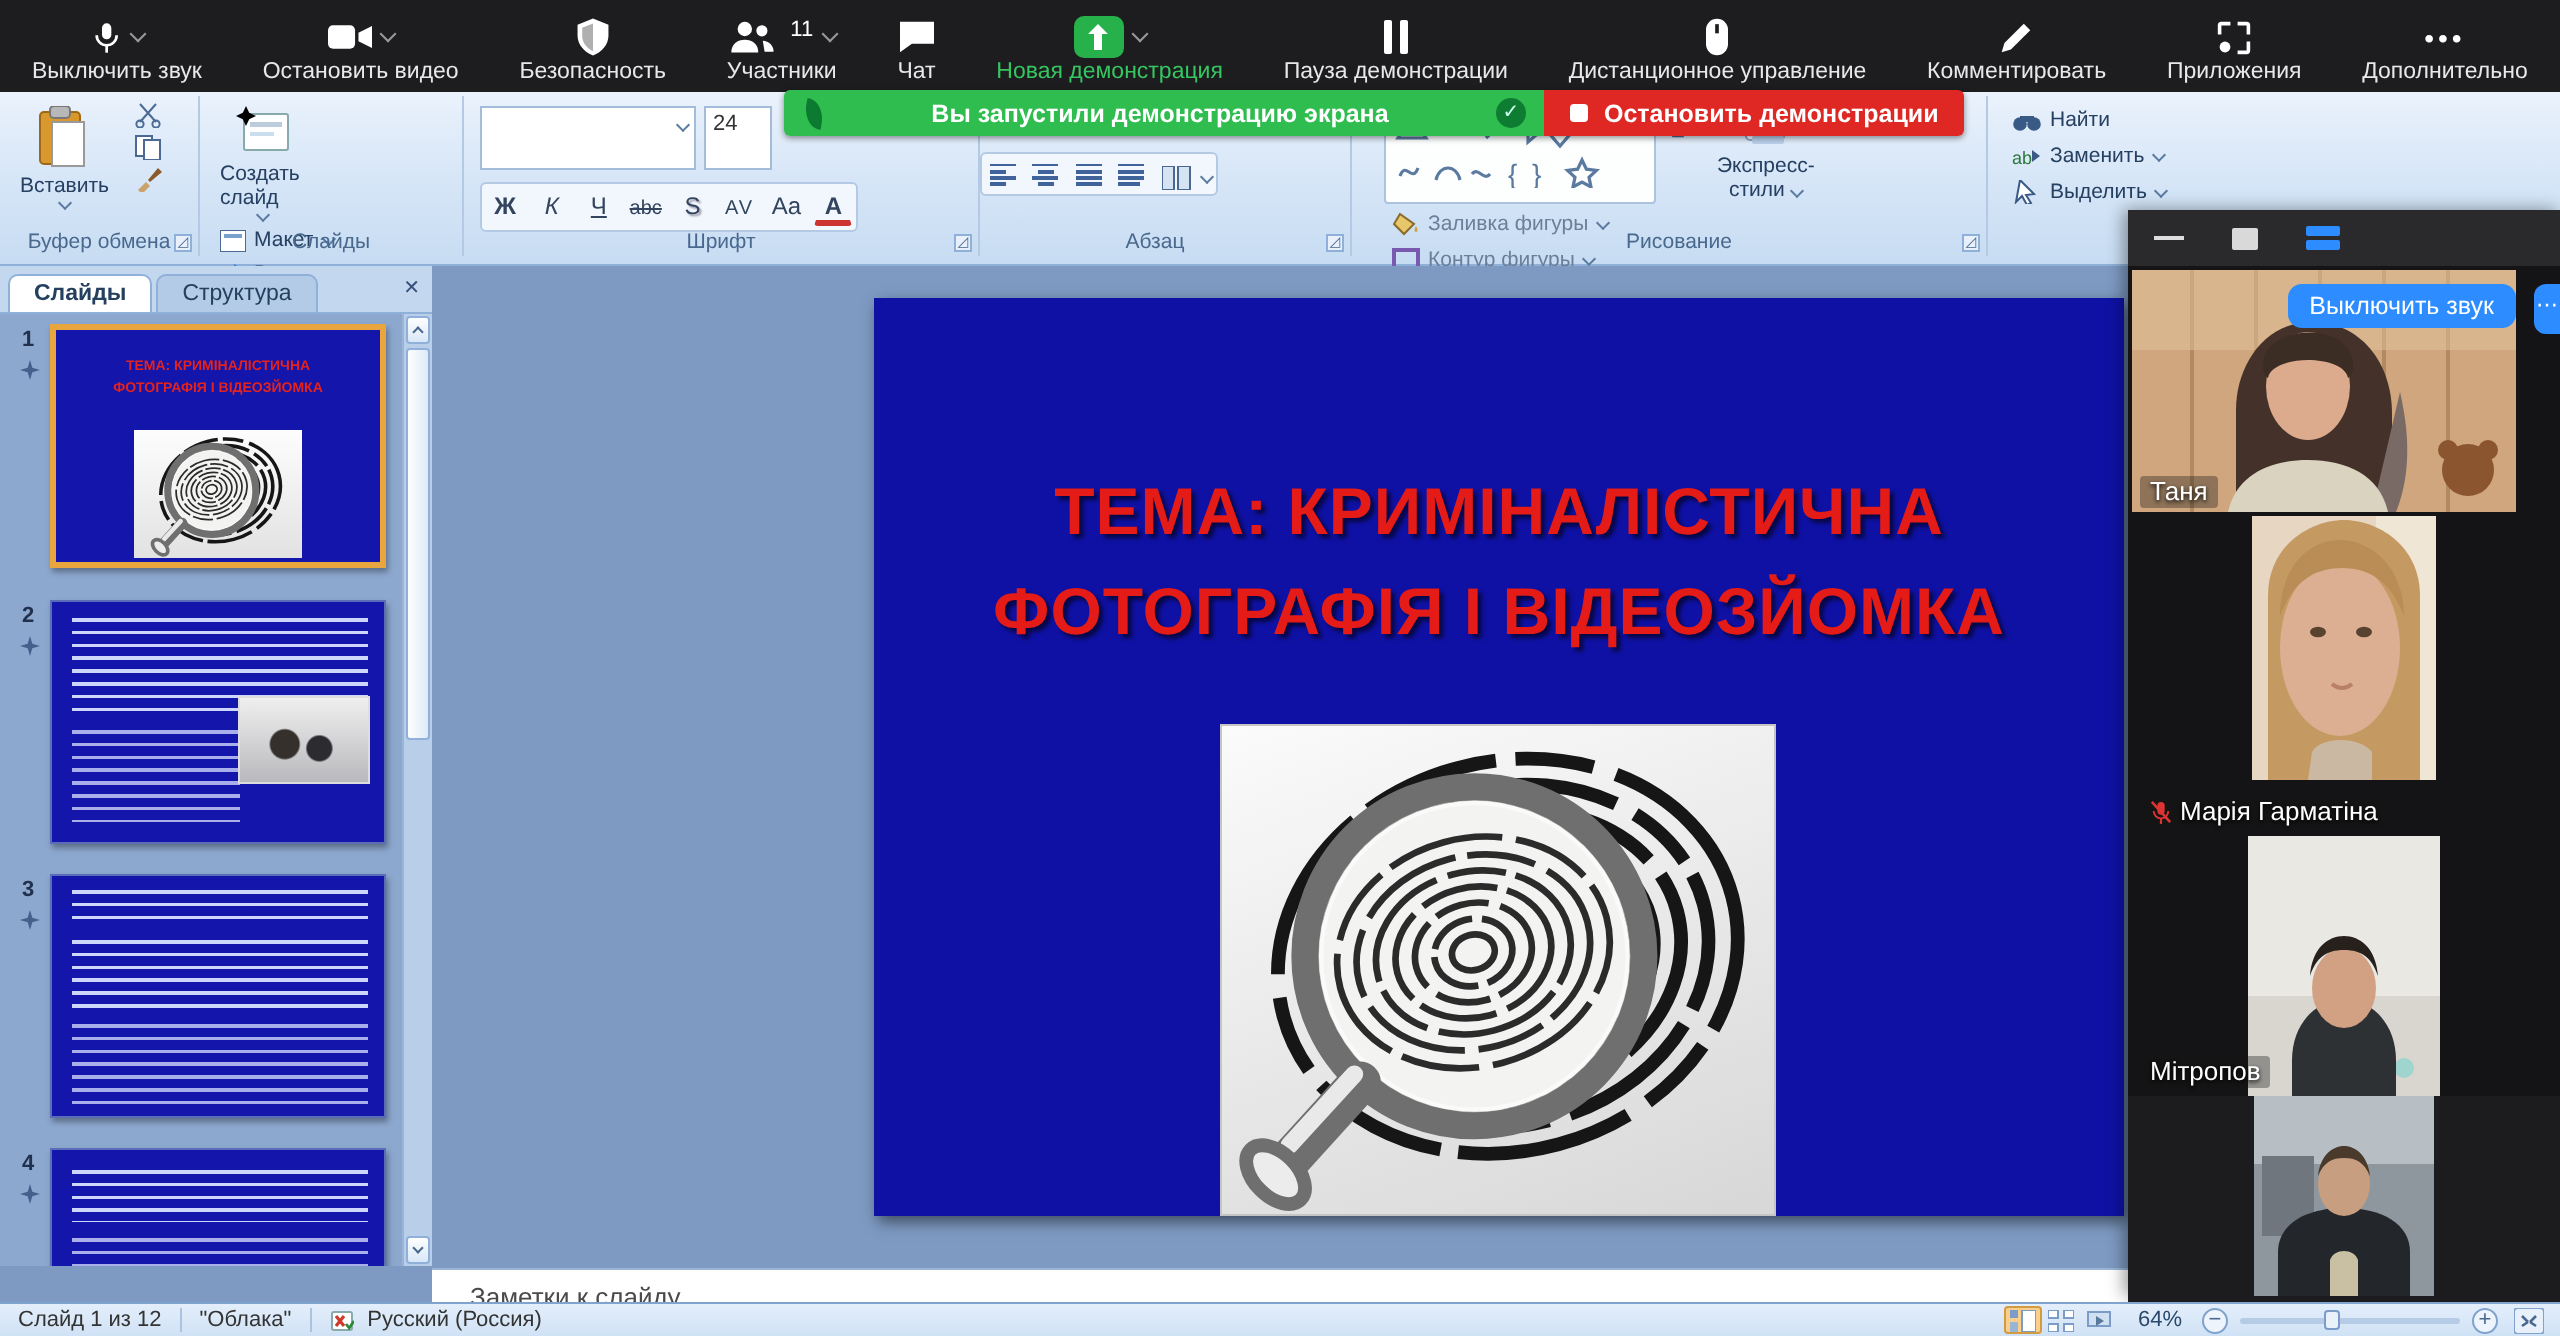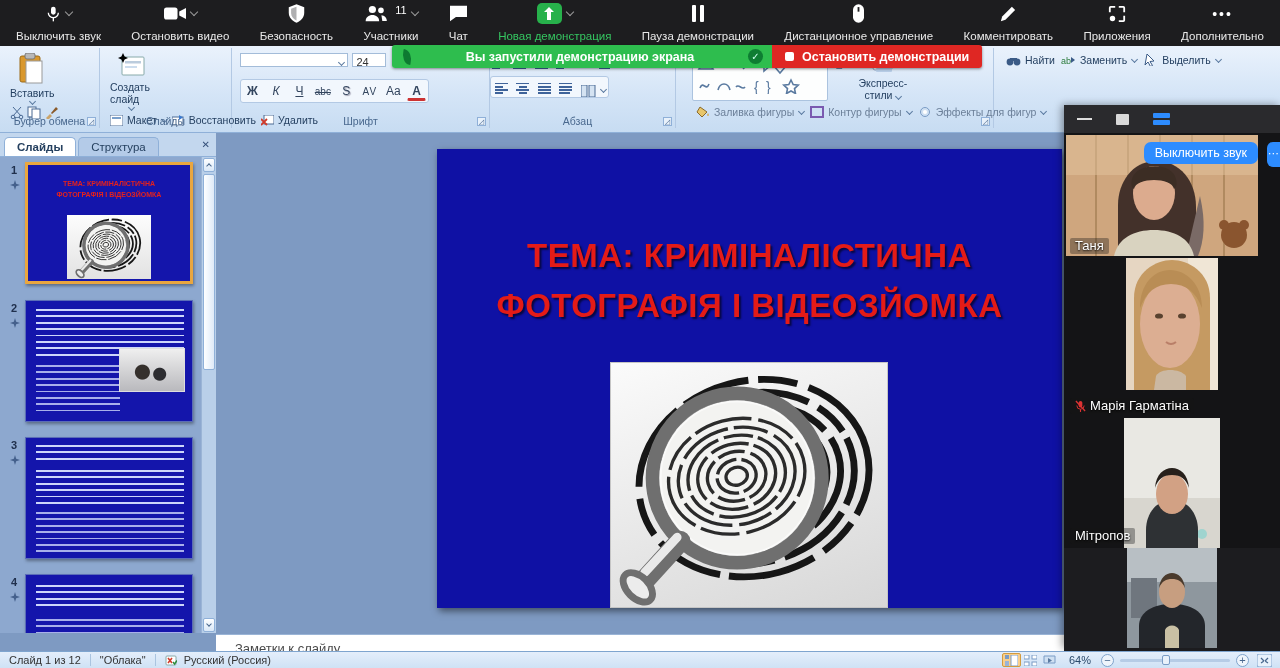--- a/index.html
+++ b/index.html
@@ -3,21 +3,21 @@
 <meta charset="utf-8">
 <style>
 *{margin:0;padding:0;box-sizing:border-box}
 html,body{width:1280px;height:668px;overflow:hidden;background:#000;
   font-family:"Liberation Sans","DejaVu Sans",sans-serif}
 #root{position:relative;width:1280px;height:668px;background:#7e9ac2;overflow:hidden}
 
 
 .ztb{position:absolute;left:0;top:0;width:1280px;height:46px;background:#1d1d1f;
   display:flex;justify-content:space-between;align-items:stretch;padding:0 14px;z-index:90}
-.zitem{display:flex;flex-direction:column;align-items:center;justify-content:space-between;
+.zitem{display:flex;flex-direction:column;align-items:center;justify-content:flex-end;
   padding:3px 2px 4px;color:#fff;cursor:pointer}
 .zlbl{font-size:11.5px;white-space:nowrap;margin-top:1px;color:#e8e8e8}
 .zicon{height:21px;display:flex;align-items:center;gap:5px}
 .zicon svg{display:block}
 .chev{display:inline-block;width:6px;height:6px;border-right:1.6px solid #9a9a9a;
   border-bottom:1.6px solid #9a9a9a;transform:rotate(45deg);margin-top:-3px}
 .badge{font-size:11px;color:#fff;margin:-8px 0 0 2px}
 .share-tile{width:25px;height:21px;background:#27b14b;border-radius:5px;
   display:flex;align-items:center;justify-content:center}
 .green .zlbl{color:#35c661}
@@ -39,25 +39,25 @@
 
 .ribbon{position:absolute;left:0;top:46px;width:1280px;height:87px;
   background:linear-gradient(#eaf2fc,#d5e5f7 55%,#c7dcf2);border-bottom:1px solid #8fb0d8}
 .rgroup{position:absolute;top:2px;bottom:4px;border-right:1px solid #b3c9e4;
   padding:3px 4px 15px 6px}
 .rgl{position:absolute;bottom:1px;left:0;right:0;text-align:center;font-size:10.5px;color:#49688e;white-space:nowrap}
 .launch{position:absolute;right:3px;bottom:2px;width:9px;height:9px;border:1px solid #8fb0d8;
   background:#e8f1fb;font-size:7px;color:#49688e;line-height:7px;text-align:center}
 .bigbtn{display:inline-flex;flex-direction:column;align-items:center;gap:2px;
   font-size:10.5px;color:#254061;padding:2px 4px;border-radius:3px;vertical-align:top;cursor:pointer}
-.minicol{display:inline-flex;flex-direction:row;gap:3px;margin-left:4px;vertical-align:top}
+.minicol{display:inline-flex;flex-direction:column;gap:3px;margin-left:4px;vertical-align:top}
 .smbtn{display:flex;align-items:center;gap:4px;font-size:10.5px;color:#254061;white-space:nowrap;cursor:pointer}
 .tinychev{width:5px;height:5px;border-right:1.3px solid #5a7aa0;border-bottom:1.3px solid #5a7aa0;
   display:inline-block;transform:rotate(45deg);margin:-2px 0 0 1px}
-.combo{display:inline-block;background:#fff;border:1px solid #a3bcd9;height:14px;
+.combo{display:inline-block;background:#fff;border:1px solid #a3bcd9;height:32px;
   font-size:11px;color:#333;padding:2px 3px;vertical-align:top}
 .fbtn{display:inline-flex;align-items:center;justify-content:center;min-width:19px;height:19px;
   font-size:12px;color:#33455e;border:1px solid transparent;border-radius:2px;cursor:pointer}
 .frow{white-space:nowrap}
 .frame{border:1px solid #b3c9e4;background:#f2f7fd;border-radius:3px;padding:1px 2px;display:inline-block}
 .licon{display:inline-block;width:17px;height:14px;padding:2px 2px;vertical-align:middle}
 .licon i{display:block;height:1.6px;background:#3f639a;margin-bottom:1.6px}
 .licon.c i{margin-left:auto;margin-right:auto}
 .licon i.w60{width:60%}.licon i.w80{width:80%}.licon i.w100{width:100%}
 .shapebox{display:inline-block;background:#fdfefe;border:1px solid #abc3df;border-radius:2px;
@@ -464,20 +464,21 @@
           </span>
         <span class="smbtn">
             <svg width="14" height="12" viewBox="0 0 14 12">
               <circle cx="7" cy="6" r="4.5" fill="#cfe0f2" stroke="#7a9cc6"></circle>
               <circle cx="7" cy="6" r="2" fill="#fff"></circle>
             </svg>
             <span style="color:#6b7f98">Эффекты для фигур</span>
             <span class="tinychev"></span>
           </span>
       </div>
+      <span class="rgl">Рисование</span>
       <span class="launch">◿</span>
     </div>
 
     <div class="rgroup" style="left:994px;width:286px;border-right:none">
       <div class="minicol" style="gap:6px;margin-top:3px;margin-left:6px">
         <span class="smbtn">
             <svg width="15" height="12" viewBox="0 0 15 12">
               <circle cx="4" cy="8" r="3.4" fill="#3a5a86"></circle>
               <circle cx="11" cy="8" r="3.4" fill="#3a5a86"></circle>
               <path d="M4 4h7v3H4z" fill="#3a5a86"></path>

